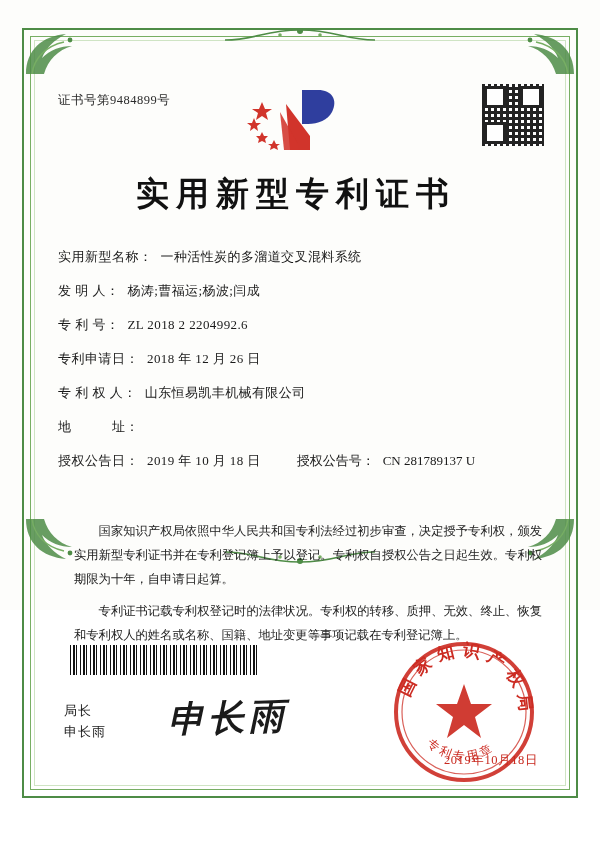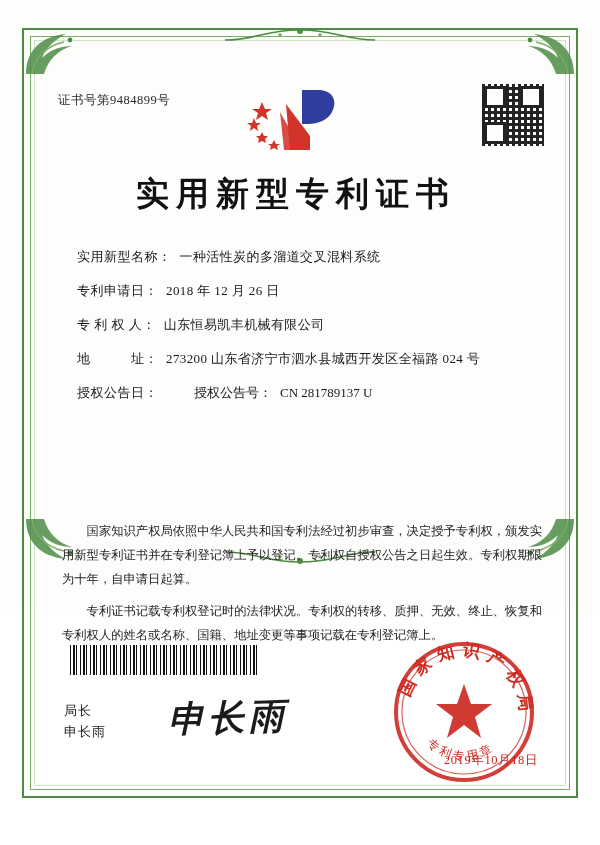--- a/index.html
+++ b/index.html
@@ -138,21 +138,20 @@
   .frow {
     display: flex;
     align-items: baseline;
     margin-bottom: 14.5px;
     line-height: 1.5;
   }
   .flabel {
     flex: 0 0 auto;
     white-space: nowrap;
     letter-spacing: 0.5px;
-    margin-left: 19px;
   }
   .fvalue {
     flex: 1 1 auto;
     padding-left: 8px;
     letter-spacing: 0.4px;
   }
   .frow.pair .fvalue { flex: 0 0 auto; }
   .frow.pair .flabel2 {
     margin-left: 36px;
     white-space: nowrap;
@@ -164,21 +163,21 @@
     position: absolute;
     left: 58px;
     top: 520px;
     width: 484px;
     font-size: 12.3px;
     line-height: 1.95;
     text-align: justify;
     color: #222;
   }
   .paras p {
-    margin: 0 0 8px 4px;
+    margin: 0 0 8px 16px;
     text-indent: 2em;
   }
 
   
   .barcode {
     position: absolute;
     left: 70px; top: 645px;
     width: 190px; height: 30px;
     background-image: repeating-linear-gradient(90deg,
       #111 0 1px, transparent 1px 3px,
@@ -315,33 +314,41 @@
   </div>
 
   <div class="title">实用新型专利证书</div>
 
   <div class="fields">
     <div class="frow">
       <span class="flabel">实用新型名称：</span>
       <span class="fvalue">一种活性炭的多溜道交叉混料系统</span>
     </div>
     <div class="frow">
+      <span class="flabel">发 明 人：</span>
+      <span class="fvalue">杨涛;曹福运;杨波;闫成</span>
+    </div>
+    <div class="frow">
+      <span class="flabel">专 利 号：</span>
+      <span class="fvalue">ZL 2018 2 2204992.6</span>
+    </div>
+    <div class="frow">
       <span class="flabel">专利申请日：</span>
       <span class="fvalue">2018 年 12 月 26 日</span>
     </div>
     <div class="frow">
       <span class="flabel">专 利 权 人：</span>
       <span class="fvalue">山东恒易凯丰机械有限公司</span>
     </div>
     <div class="frow">
       <span class="flabel">地　　　址：</span>
-      <span class="fvalue">273200 山东省济宁市泗水县城西开发区全福路 024 号</span>
     </div>
     <div class="frow pair">
       <span class="flabel">授权公告日：</span>
+      <span class="fvalue">2019 年 10 月 18 日</span>
       <span class="flabel2">授权公告号：</span>
       <span class="fvalue2">CN 281789137 U</span>
     </div>
   </div>
 
   <div class="paras">
     <p>国家知识产权局依照中华人民共和国专利法经过初步审查，决定授予专利权，颁发实用新型专利证书并在专利登记簿上予以登记。专利权自授权公告之日起生效。专利权期限为十年，自申请日起算。</p>
     <p>专利证书记载专利权登记时的法律状况。专利权的转移、质押、无效、终止、恢复和专利权人的姓名或名称、国籍、地址变更等事项记载在专利登记簿上。</p>
   </div>
 

